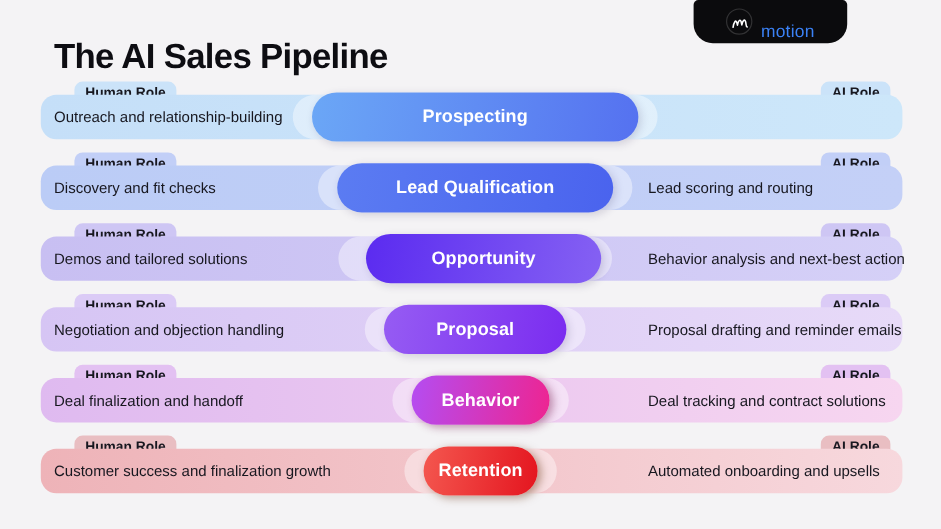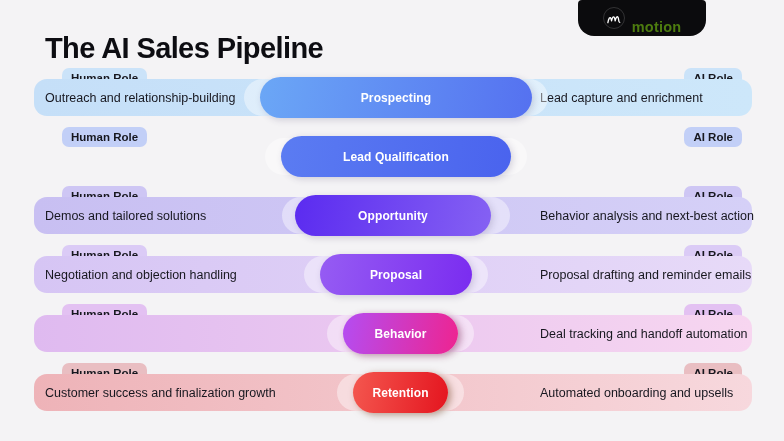--- a/index.html
+++ b/index.html
@@ -25,21 +25,21 @@
     background:#0b0b0d;
     border-radius:4px 4px 16px 16px;
     display:flex;align-items:center;justify-content:center;gap:7px;
   }
   .logo-mark{
     width:22px;height:22px;border-radius:50%;
     border:1px solid rgba(255,255,255,0.16);
     display:flex;align-items:center;justify-content:center;
     box-sizing:border-box;
   }
-  .logo-text{color:#4d7c0f;font-size:14.5px;font-weight:700;letter-spacing:0.2px;margin-top:17px;}
+  .logo-text{color:#3b82f6;font-size:14.5px;font-weight:400;letter-spacing:0.2px;margin-top:17px;}
 
   
   .rows{position:absolute;left:34px;top:68px;width:718px;height:360px;}
   .row{position:absolute;left:0;width:718px;height:59px;}
   .r1{top:0}.r2{top:59px}.r3{top:118px}.r4{top:177px}.r5{top:236px}.r6{top:295px}
 
   .tag{
     position:absolute;top:0;height:20px;z-index:1;
     display:flex;align-items:center;
     padding:0 9px;border-radius:7px;
@@ -61,36 +61,36 @@
   .ai-text{left:506px}
 
   .halo{
     position:absolute;top:11px;height:37px;z-index:3;
     border-radius:19px;background:rgba(255,255,255,0.42);
   }
   .pill{
     position:absolute;top:9px;height:41px;z-index:4;
     border-radius:21px;
     display:flex;align-items:center;justify-content:center;
-    color:#ffffff;font-size:12px;font-weight:600;letter-spacing:0.1px;
+    color:#ffffff;font-size:15px;font-weight:600;letter-spacing:0.1px;
     white-space:nowrap;
     box-shadow:2px 2px 7px rgba(50,40,90,0.18);
   }
 
   
   .r1 .bar{background:linear-gradient(90deg,#c5dff8,#cde7fa)} .r1 .tag{background:#cbe3f9}
   .r2 .bar{background:linear-gradient(90deg,#bbccf6,#c4d0f7)} .r2 .tag{background:#c2cff7}
   .r3 .bar{background:linear-gradient(90deg,#c8bff2,#d5d0f7)} .r3 .tag{background:#cec6f4}
   .r4 .bar{background:linear-gradient(90deg,#d6c5f4,#e7daf8)} .r4 .tag{background:#dbcbf6}
   .r5 .bar{background:linear-gradient(90deg,#dfbaf0,#f7d6f0)} .r5 .tag{background:#e3c1f2}
   .r6 .bar{background:linear-gradient(90deg,#eeb3b8,#f7d8dd)} .r6 .tag{background:#e9bec2}
 
   .r1 .pill{left:226px;width:272px;background:linear-gradient(100deg,#6ba7f6,#5571f0)}
   .r2 .pill{left:247px;width:230px;background:linear-gradient(100deg,#5b7cf2,#4a63ee)}
-  .r3 .pill{left:261px;width:196px;background:linear-gradient(100deg,#5b2bf0,#8561f3)}
+  .r3 .pill{left:271px;width:196px;background:linear-gradient(100deg,#5b2bf0,#8561f3)}
   .r4 .pill{left:286px;width:152px;background:linear-gradient(100deg,#965cf3,#7a2cf0)}
   .r5 .pill{left:309px;width:115px;background:linear-gradient(100deg,#b44df2,#ee2490);
             box-shadow:3px 2px 7px rgba(120,30,80,0.45)}
   .r6 .pill{left:319px;width:95px;background:linear-gradient(100deg,#f4574f,#e4151f);
             box-shadow:3px 2px 7px rgba(120,70,40,0.5)}
 
   .r1 .halo{left:210px;width:304px}
   .r2 .halo{left:231px;width:262px}
   .r3 .halo{left:248px;width:228px}
   .r4 .halo{left:270px;width:184px}
@@ -113,29 +113,32 @@
     <span class="logo-text">motion</span>
   </div>
 
   <div class="rows">
 
     <section class="row r1">
       <span class="tag human-tag">Human Role</span>
       <span class="tag ai-tag">AI Role</span>
       <div class="bar">
         <span class="bar-text human-text">Outreach and relationship-building</span>
-        <span class="bar-text ai-text">Lead capture and enrichment</span>
       </div>
       <div class="halo"></div>
       <div class="pill">Prospecting</div>
     </section>
 
     <section class="row r2">
       <span class="tag human-tag">Human Role</span>
       <span class="tag ai-tag">AI Role</span>
+      <div class="bar">
+        <span class="bar-text human-text">Discovery and fit checks</span>
+        <span class="bar-text ai-text">Lead scoring and routing</span>
+      </div>
       <div class="halo"></div>
       <div class="pill">Lead Qualification</div>
     </section>
 
     <section class="row r3">
       <span class="tag human-tag">Human Role</span>
       <span class="tag ai-tag">AI Role</span>
       <div class="bar">
         <span class="bar-text ai-text">Behavior analysis and next-best action</span>
         <span class="bar-text human-text">Demos and tailored solutions</span>
@@ -152,21 +155,22 @@
         <span class="bar-text ai-text">Proposal drafting and reminder emails</span>
       </div>
       <div class="halo"></div>
       <div class="pill">Proposal</div>
     </section>
 
     <section class="row r5">
       <span class="tag human-tag">Human Role</span>
       <span class="tag ai-tag">AI Role</span>
       <div class="bar">
-        <span class="bar-text ai-text">Deal tracking and handoff automation</span>
+        <span class="bar-text human-text">Deal finalization and handoff</span>
+        <span class="bar-text ai-text">Deal tracking and contract solutions</span>
       </div>
       <div class="halo"></div>
       <div class="pill">Behavior</div>
     </section>
 
     <section class="row r6">
       <span class="tag human-tag">Human Role</span>
       <span class="tag ai-tag">AI Role</span>
       <div class="bar">
         <span class="bar-text human-text">Customer success and finalization growth</span>

